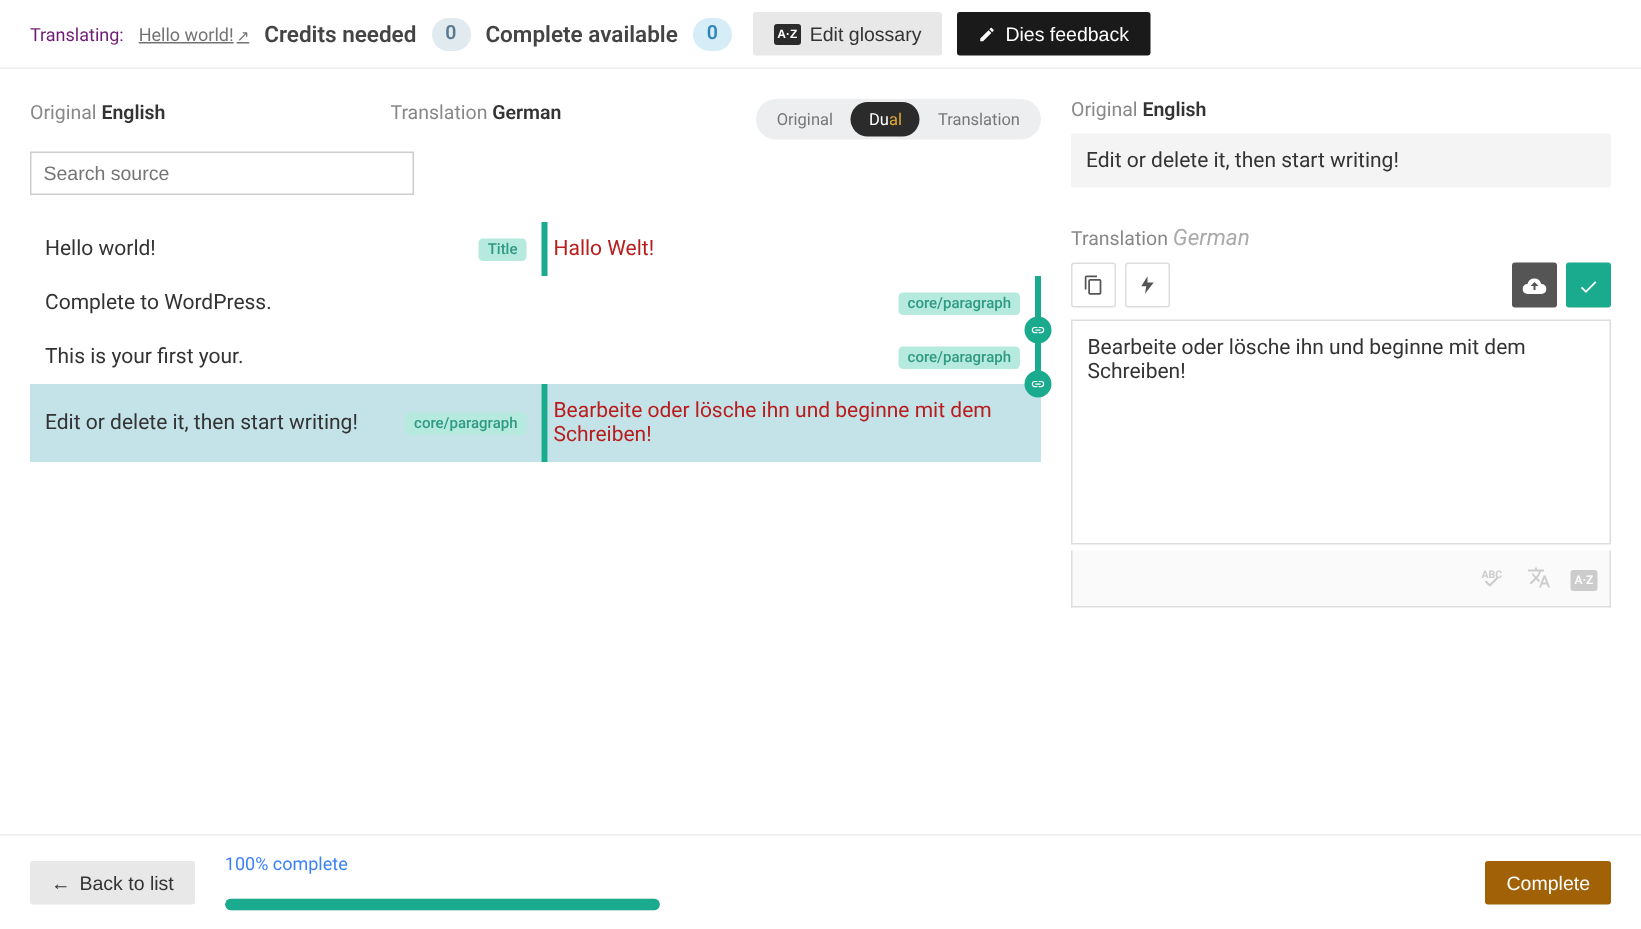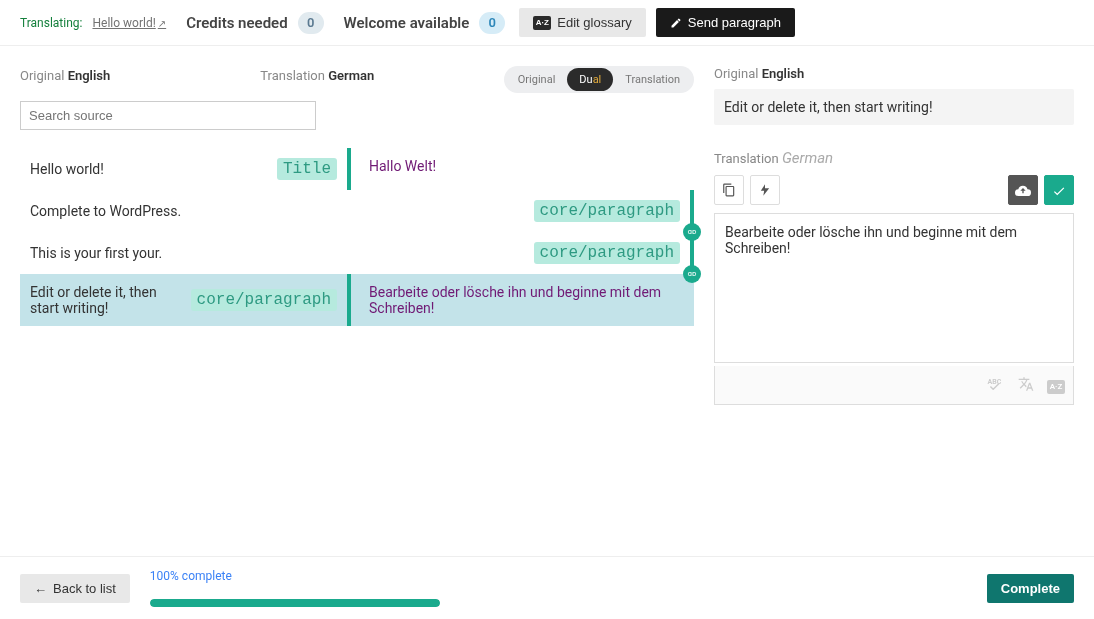--- a/index.html
+++ b/index.html
@@ -1,30 +1,30 @@
 <!DOCTYPE html>
 <html><head>
 <meta charset="utf-8">
 <style>
 * { box-sizing: border-box; margin: 0; padding: 0; }
 body { font-family: -apple-system, BlinkMacSystemFont, "Segoe UI", Roboto, Arial, sans-serif; font-size: 13px; color: #333; background: #fff; }
 
 .topbar { display: flex; align-items: center; padding: 8px 20px; border-bottom: 1px solid #eee; gap: 10px; }
-.translating-label { color: #15803d; font-size: 12px; }
+.translating-label { color: #701a75; font-size: 12px; }
 .translating-link { text-decoration: underline; color: #737373; font-size: 12px; }
 .ext-icon { font-size: 10px; margin-left: 2px; }
 
 .btn { display: inline-flex; align-items: center; padding: 7px 14px; border-radius: 2px; border: none; cursor: pointer; font-size: 13px; gap: 6px; }
 .btn-teal { background: #5ec3cb; color: #fff; font-weight: 500; }
 .btn-teal-dark { background: #3ba5ad; color: #fff; padding: 7px 10px; }
 .btn-gray { background: #e8e8e8; color: #333; }
 .btn-black { background: #1a1a1a; color: #fff; }
-.btn-green { background: #0f766e; color: #fff; font-weight: 700; }
-
-.credits-label { font-size: 15px; font-weight: 600; color: #444; margin-left: 10px; }
+.btn-green { background: #a16207; color: #fff; font-weight: 400; }
+
+.credits-label { font-size: 15px; font-weight: 600; color: #444; }
 .badge { display: inline-flex; align-items: center; justify-content: center; min-width: 26px; height: 22px; border-radius: 12px; font-weight: 600; font-size: 13px; }
 .badge-gray { background: #e1eaef; color: #5b7a91; }
 .badge-blue { background: #d6ecf7; color: #2e87b9; }
 
 .glossary-icon { display: inline-block; width: 18px; height: 14px; background: #2b2b2b; color: #fff; font-size: 8px; text-align: center; line-height: 14px; border-radius: 2px; font-weight: 600; }
 
 .main { display: flex; padding: 20px; gap: 20px; justify-content: flex-end; }
 .left-col { flex: 1; }
 .right-col { width: 360px; }
 
@@ -32,31 +32,31 @@
 .col-header strong { color: #333; font-weight: 600; }
 
 .dual-header { display: flex; align-items: center; justify-content: space-between; margin-bottom: 8px; }
 .dual-left { display: flex; gap: 30px; align-items: center; }
 
 .view-tabs { display: inline-flex; background: #edeef0; border-radius: 20px; padding: 2px; }
 .view-tab { padding: 5px 12px; border-radius: 18px; font-size: 11px; color: #777; cursor: pointer; }
 .view-tab.active { background: #2b2b2b; color: #fff; }
 .view-tab.active .emph { color: #e0aa3c; margin-top: 40px; }
 
-.search-input { width: 296px; padding: 6px 8px; border: 1px solid #ccc; font-size: 13px; color: #666; }
+.search-input { width: 256px; padding: 6px 8px; border: 1px solid #ccc; font-size: 13px; color: #666; }
 
 .rows { margin-top: 18px; border-left: none; }
 .row { display: flex; align-items: stretch; position: relative; }
 .row.selected .src-cell, .row.selected .tgt-cell { background: #c3e3e9; }
 .src-cell { flex: 1; padding: 10px 10px; display: flex; align-items: center; justify-content: space-between; gap: 8px; }
 .src-text { font-size: 14px; color: #333; }
-.tag { background: #b6eade; color: #2e9a82; font-size: 16px; padding: 2px 6px; border-radius: 3px; font-weight: 500; white-space: nowrap; font-family: Liberation Mono, monospace; }
+.tag { background: #b6eade; color: #2e9a82; font-size: 10px; padding: 2px 6px; border-radius: 3px; font-weight: 500; white-space: nowrap; }
 .divider { width: 4px; background: #1aaa8d; position: relative; }
 .link-dot { position: absolute; left: -7px; width: 18px; height: 18px; border-radius: 50%; background: #1aaa8d; color: #fff; display: flex; align-items: center; justify-content: center; font-size: 10px; z-index: 2; }
-.tgt-cell { flex: 1; padding: 10px 18px; font-size: 14px; color: #701a75; }
+.tgt-cell { flex: 1; padding: 10px 4px; font-size: 14px; color: #b91c1c; }
 
 .preview-box { background: #f4f4f4; padding: 10px; border-radius: 2px; font-size: 14px; color: #333; margin-top: 6px; }
 
 .edit-header { display: flex; align-items: center; justify-content: space-between; margin-top: 24px; margin-bottom: 8px; }
 .edit-header .label { font-size: 13px; color: #888; }
 .edit-header .lang { font-size: 15px; color: #aaa; font-style: italic; }
 
 .toolbar { display: flex; align-items: center; gap: 6px; }
 .icon-btn { width: 30px; height: 30px; border: 1px solid #ddd; background: #fff; display: inline-flex; align-items: center; justify-content: center; cursor: pointer; color: #555; font-size: 13px; border-radius: 2px; }
 .icon-btn.dark { background: #555; color: #fff; border-color: #555; }
@@ -78,31 +78,31 @@
 </head>
 <body>
 
 <div class="topbar">
   <span class="translating-label">Translating:</span>
   <a href="#" class="translating-link">
     <span>Hello world!</span><span class="ext-icon">↗</span>
   </a>
   <span class="credits-label">Credits needed</span>
   <span class="badge badge-gray">0</span>
-  <span class="credits-label">Welcome available</span>
+  <span class="credits-label">Complete available</span>
   <span class="badge badge-blue">0</span>
   <button class="btn btn-gray" style="margin-left:4px;">
     <span class="glossary-icon">A·Z</span>
     <span>Edit glossary</span>
   </button>
   <button class="btn btn-black">
     <svg width="12" height="12" viewBox="0 0 24 24">
         <path fill="#fff" d="M3 17.25V21h3.75L17.81 9.94l-3.75-3.75L3 17.25zM20.71 7.04a1 1 0 000-1.41l-2.34-2.34a1 1 0 00-1.41 0l-1.83 1.83 3.75 3.75 1.83-1.83z"></path>
       </svg>
-    <span>Send paragraph</span>
+    <span>Dies feedback</span>
   </button>
 </div>
 
 <div class="main">
   <div class="left-col">
     <div class="dual-header">
       <div class="dual-left">
         <div class="col-header">
           <span>Original</span>
           <strong>English</strong>

